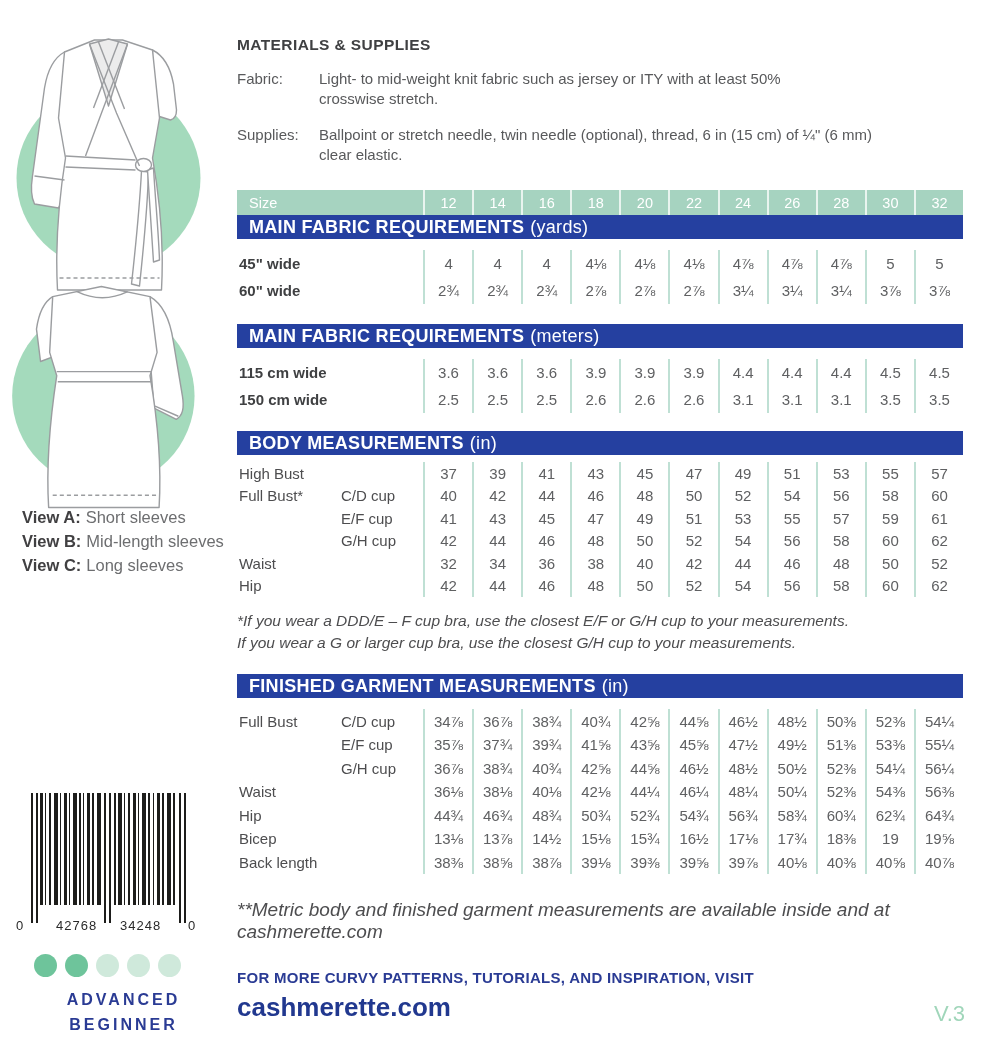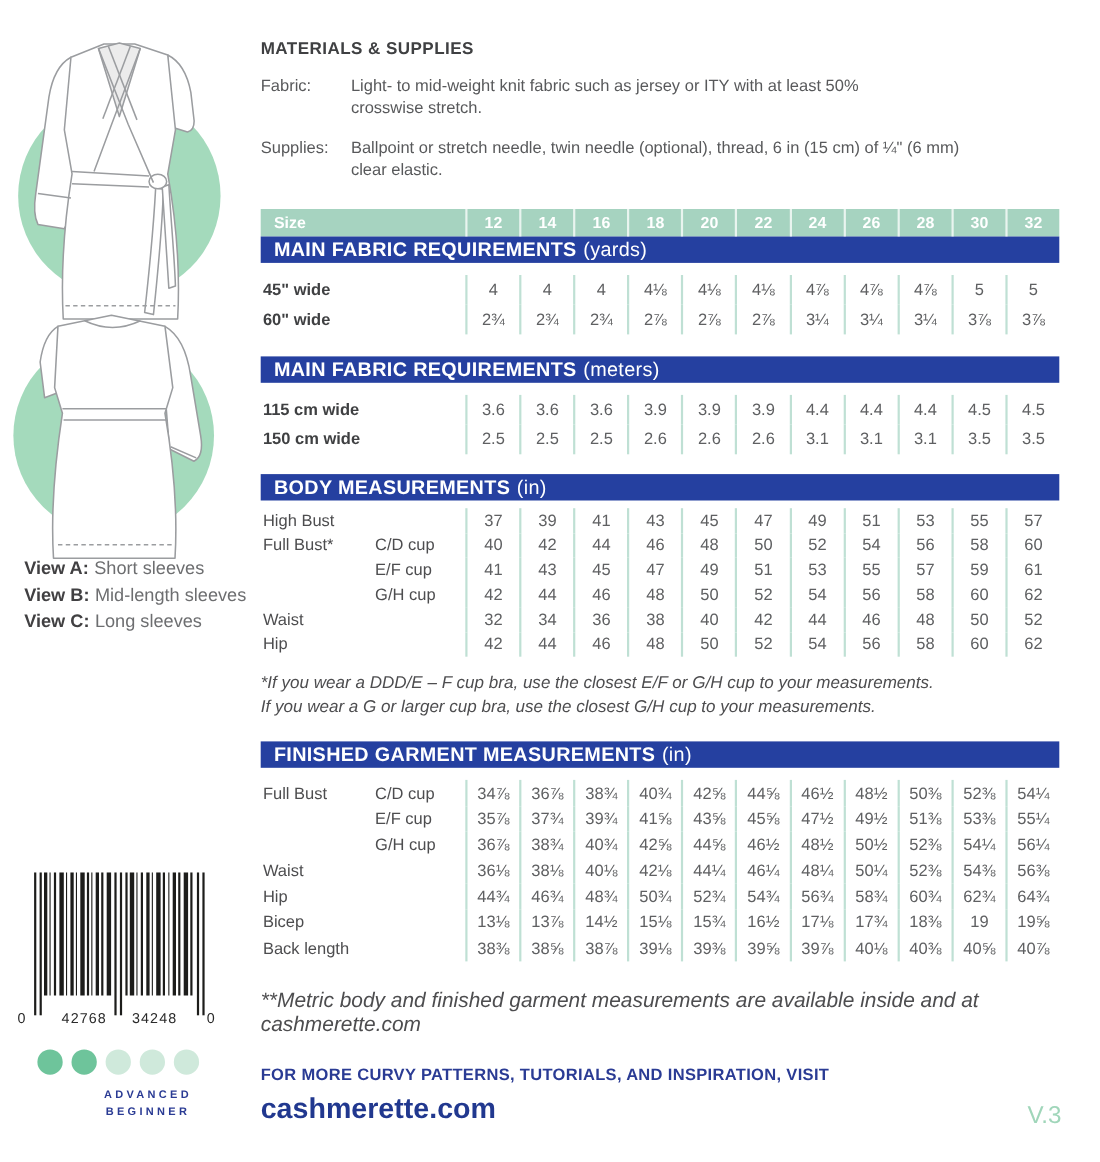--- a/index.html
+++ b/index.html
@@ -18,34 +18,34 @@
   .barcode svg{display:block;}
   .bc-digit{position:absolute;bottom:2px;font-size:13px;color:#2a2a2a;letter-spacing:1px;}
   .bc-d0{left:0;}
   .bc-d1{left:40px;}
   .bc-d2{left:104px;}
   .bc-d3{left:172px;}
 
   .dots{position:absolute;left:34px;top:954px;display:flex;gap:8px;}
   .dot{width:23px;height:23px;border-radius:50%;background:#cfe9db;display:inline-block;}
   .dot.filled{background:#6ec49b;}
-  .skill{position:absolute;left:22px;top:988px;width:225px;text-align:center;
-         color:#2a3b94;font-size:10px;font-weight:600;letter-spacing:3px;line-height:1.55;}
+  .skill{position:absolute;left:11px;top:988px;width:225px;text-align:center;
+         color:#2a3b94;font-size:16px;font-weight:600;letter-spacing:3px;line-height:1.55;}
 
   
   .right{position:absolute;left:237px;top:0;width:726px;}
   .mat-heading{margin-top:36px;font-size:15.5px;font-weight:700;letter-spacing:.4px;color:#3f4042;}
   .mat-row{display:flex;margin-top:15px;font-size:15px;line-height:1.35;color:#58595b;}
   .mat-label{width:82px;flex:none;}
   .mat-text{color:#58595b;}
   .mat-text.fabric{max-width:500px;}
   .mat-text.supplies{max-width:566px;}
 
   .size-row{display:flex;align-items:center;height:25px;margin-top:25px;
-            background:#a6d3c0;color:#fff;font-weight:700;font-size:14.5px;}
+            background:#a6d3c0;color:#fff;font-weight:400;font-size:14.5px;}
   .size-row .tlabel{width:186px;flex:none;padding-left:12px;box-sizing:border-box;}
   .cells{display:flex;flex:1;align-self:stretch;}
   .cells .cell{flex:1;display:flex;align-items:center;justify-content:center;}
   .size-row .cell{border-left:2px solid rgba(255,255,255,.75);}
 
   .bar{display:flex;align-items:center;height:24px;background:#2540a0;color:#fff;
        font-size:18px;padding-left:12px;letter-spacing:.3px;}
   .bar .bt{font-weight:700;}
   .bar .bs{font-weight:400;margin-left:6px;}
 

